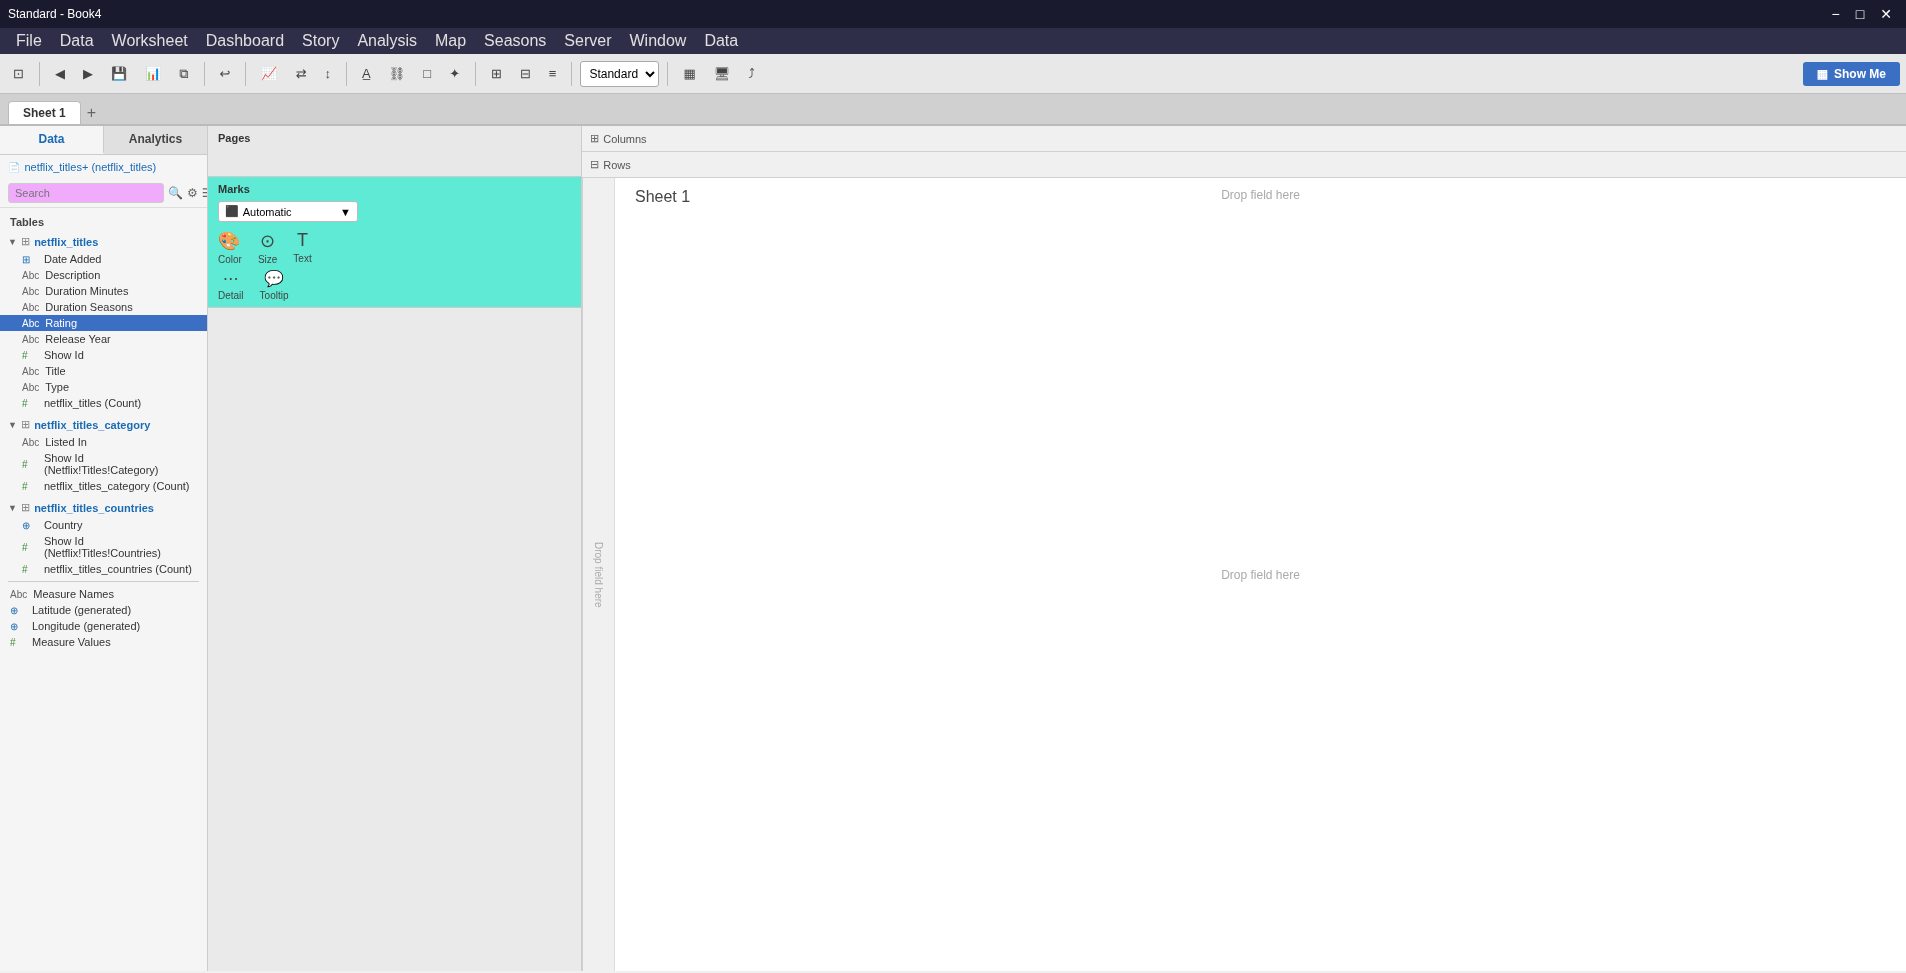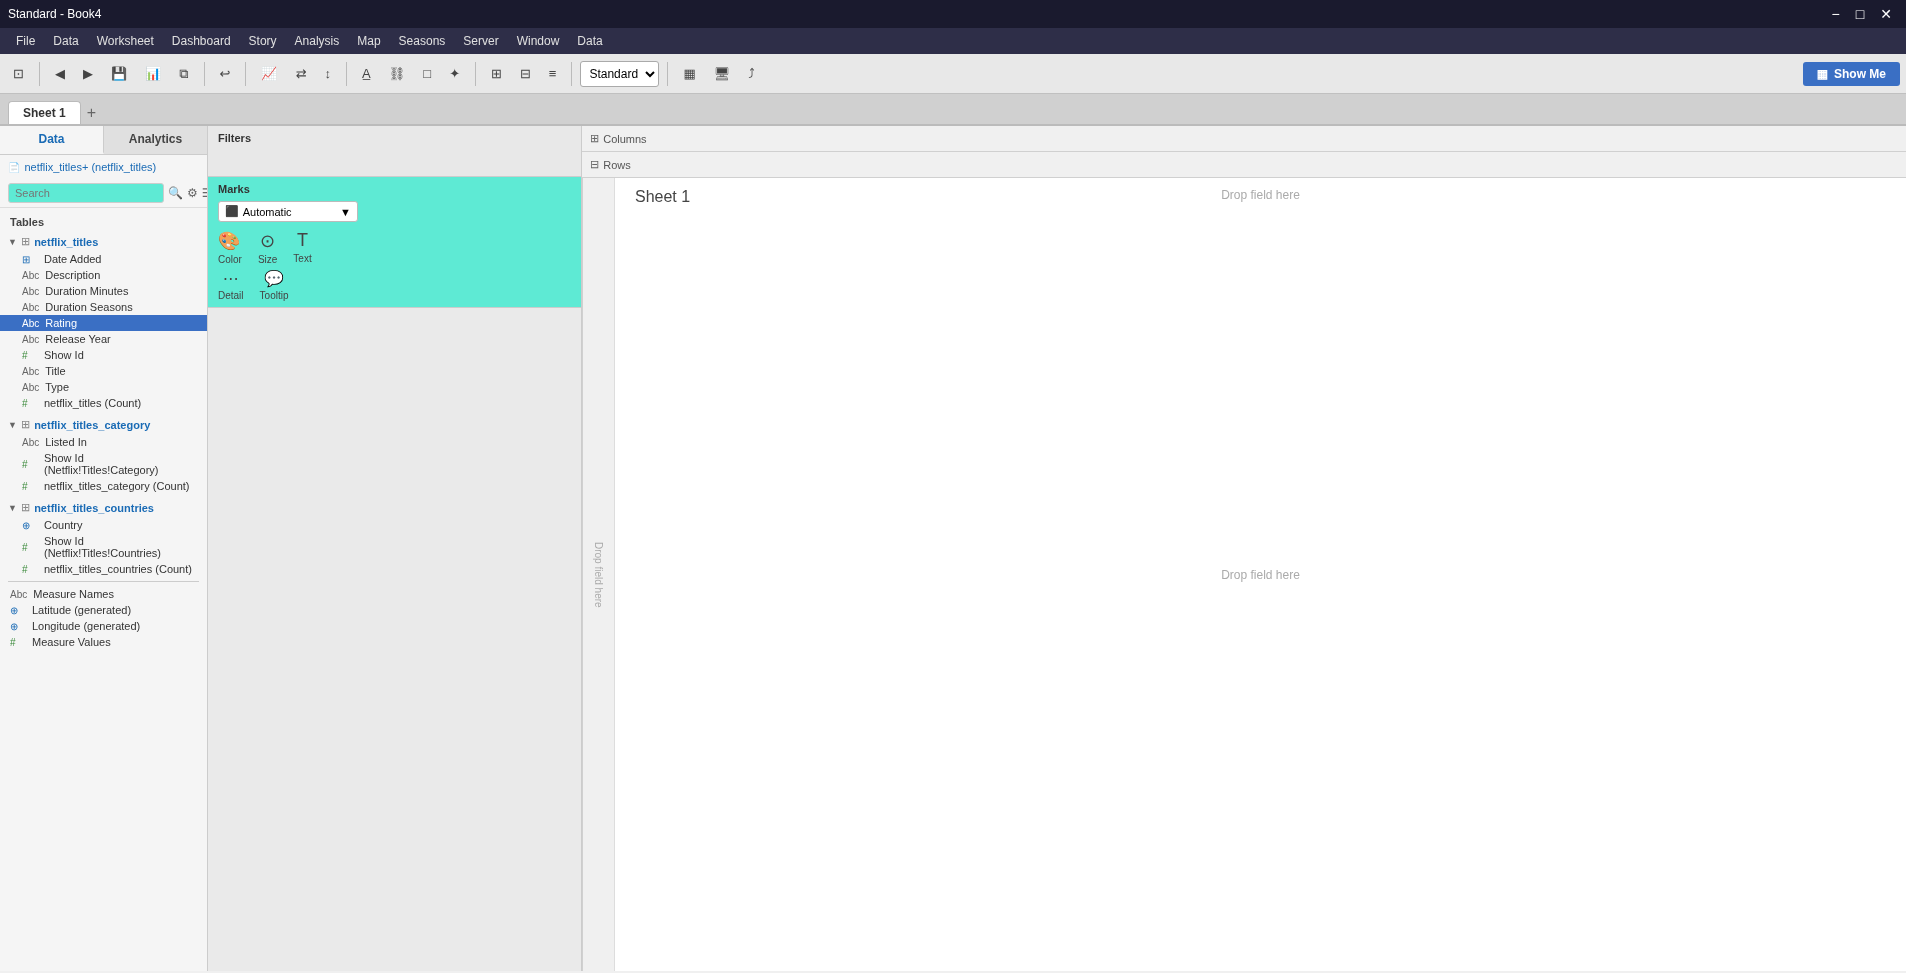--- a/index.html
+++ b/index.html
@@ -22,21 +22,21 @@
     
     .menu-bar {
       background: #2e2e48;
       color: #e0e0e0;
       height: 26px;
       display: flex;
       align-items: center;
       padding: 0 8px;
       gap: 2px;
     }
-    .menu-item { padding: 3px 8px; cursor: pointer; font-size: 12px; border-radius: 2px; }
+    .menu-item { padding: 3px 8px; cursor: pointer; font-size: 16px; border-radius: 2px; }
     
     
     .toolbar {
       background: #e8e8e8;
       border-bottom: 1px solid #c0c0c0;
       height: 40px;
       display: flex;
       align-items: center;
       padding: 0 6px;
       gap: 4px;
@@ -152,21 +152,21 @@
       align-items: center;
       gap: 4px;
       border-bottom: 1px solid #ddd;
     }
     .search-input {
       flex: 1;
       border: 1px solid #ccc;
       border-radius: 3px;
       padding: 3px 6px;
       font-size: 11px;
-      background: #5eead4;
+      background: #f0abfc;
     }
     .search-icon { color: #666; font-size: 12px; }
     .filter-icon { color: #666; font-size: 12px; cursor: pointer; }
     .list-icon { color: #666; font-size: 12px; cursor: pointer; }
     
     
     .tables-section { flex: 1; overflow-y: auto; padding: 4px 0; }
     .section-header {
       font-size: 11px;
       font-weight: bold;
@@ -605,25 +605,25 @@
         <span>Measure Values</span>
       </div>
     </div>
   </div>
 
   <div class="right-area">
     <div class="cards-area">
 
       <div class="cards-column">
 
-
-        <div class="filters-card">
-          <div class="card-title">Filters</div>
+        <div class="pages-card">
+          <div class="card-title">Pages</div>
           <div style="min-height:22px;"></div>
         </div>
+
 
         <div class="marks-card">
           <div class="marks-title">Marks</div>
 
           <div class="marks-type-row">
             <div class="marks-type-select">
               <span>⬛</span>
               <span>Automatic</span>
               <span style="margin-left:auto;">▼</span>
             </div>

